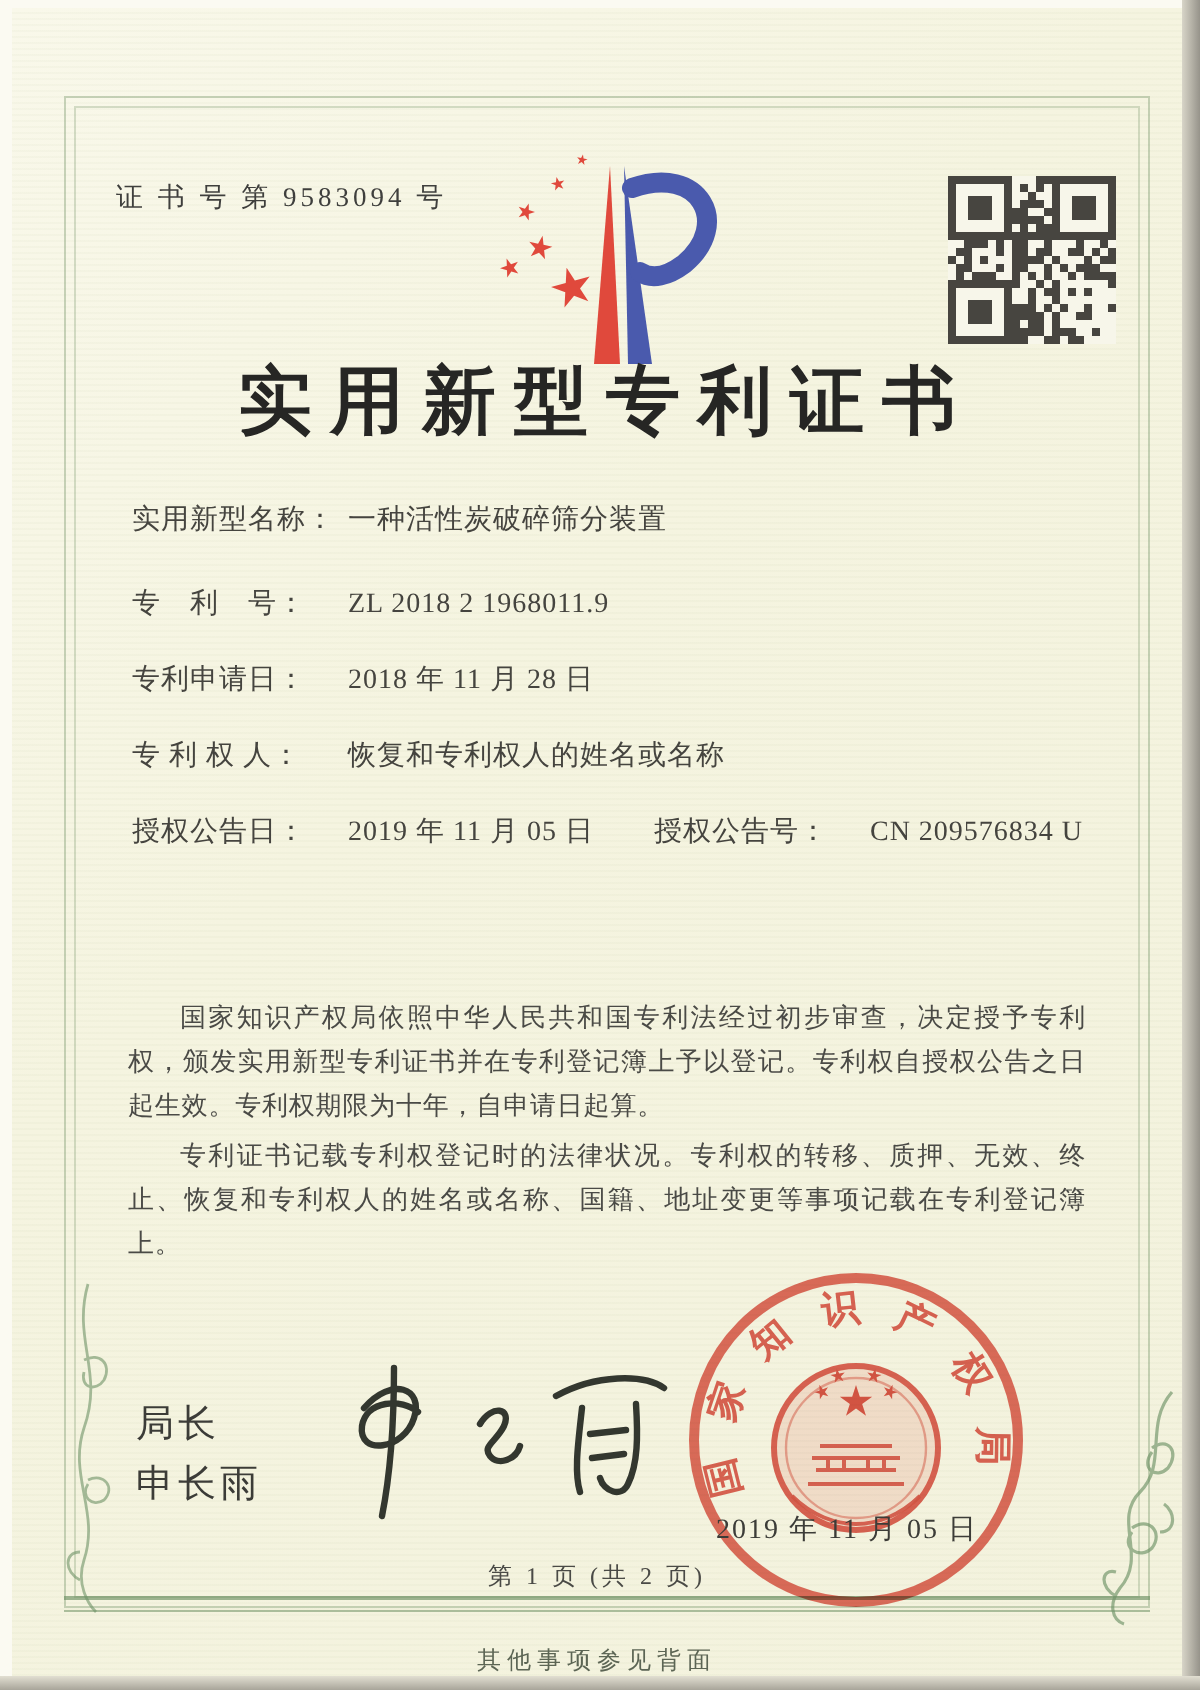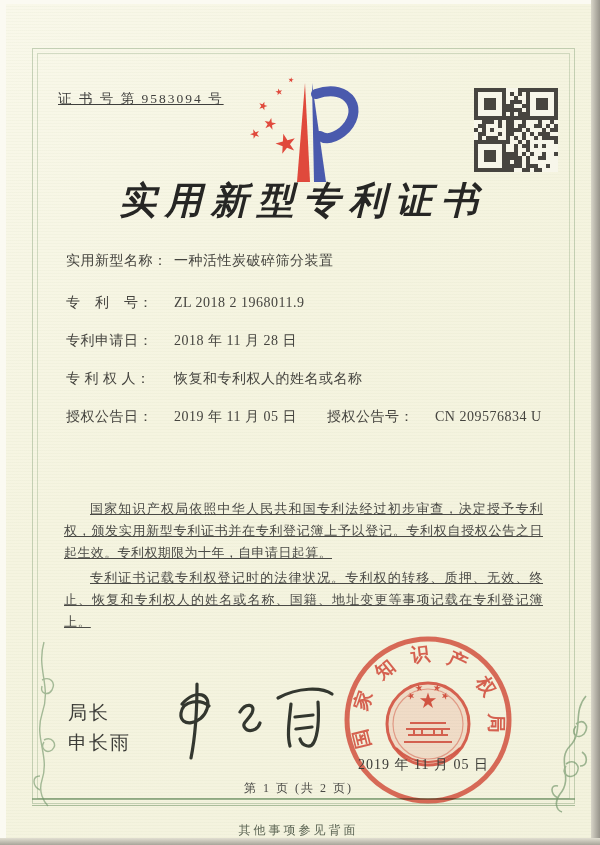--- a/index.html
+++ b/index.html
@@ -22,33 +22,33 @@
   }
   
   .frame-outer{position:absolute;left:26px;right:16px;top:44px;bottom:34px;
     border:1.6px solid rgba(122,152,110,0.40);}
   .frame-inner{position:absolute;left:31px;right:21px;top:49px;bottom:39px;
     border:0.8px solid rgba(122,152,110,0.30);}
   .frame-bottom-accent{position:absolute;left:26px;right:16px;bottom:32px;height:5px;
     border-top:2px solid rgba(110,145,100,0.65);
     border-bottom:1px solid rgba(110,145,100,0.55);}
   .cert-no{position:absolute;left:52px;top:86px;font-size:13.5px;color:#3f3f3d;
-    letter-spacing:2px;text-decoration:underline;}
+    letter-spacing:2px;}
   .logo{position:absolute;left:228px;top:66px;}
   .qr{position:absolute;left:468px;top:84px;}
   .title{position:absolute;left:0;top:172px;width:100%;margin:0;text-align:center;
-    font-size:37px;font-weight:700;color:#262624;letter-spacing:9px;padding-left:9px;box-sizing:border-box;font-style:italic;}
+    font-size:37px;font-weight:700;color:#262624;letter-spacing:9px;padding-left:9px;box-sizing:border-box;}
   .fields{position:absolute;left:60px;top:248px;right:50px;color:#45443f;}
   .row{margin-bottom:21px;font-size:14px;line-height:17px;letter-spacing:0.5px;white-space:nowrap;}
   .row.first{margin-bottom:25px;}
   .lab{display:inline-block;min-width:104px;}
   .val{display:inline-block;}
   .pair2{margin-left:26px;}
   .body-text{position:absolute;left:58px;right:48px;top:494px;color:#4a4a46;
-    font-size:13px;line-height:1.68;text-align:justify;letter-spacing:0.4px;text-decoration:underline;}
+    font-size:13px;line-height:1.68;text-align:justify;letter-spacing:0.4px;}
   .body-text p{margin:0 0 4px 0;text-indent:2em;}
   .sig-block{position:absolute;left:62px;top:694px;font-size:19px;color:#3c3c38;
     line-height:30px;letter-spacing:2px;font-family:"Liberation Sans","DejaVu Sans",sans-serif;}
   .sig-svg{position:absolute;left:146px;top:668px;}
   .seal{position:absolute;left:336px;top:630px;opacity:0.92;mix-blend-mode:multiply;}
   .seal-date{position:absolute;left:352px;top:752px;font-size:14px;color:#3c3c38;letter-spacing:1px;}
   .page-num{position:absolute;left:0;top:776px;width:100%;text-align:center;
     font-size:12px;color:#4a4a46;letter-spacing:2px;}
   .back-note{position:absolute;left:0;top:818px;width:100%;text-align:center;
     font-size:12px;color:#5c6554;letter-spacing:3px;}

